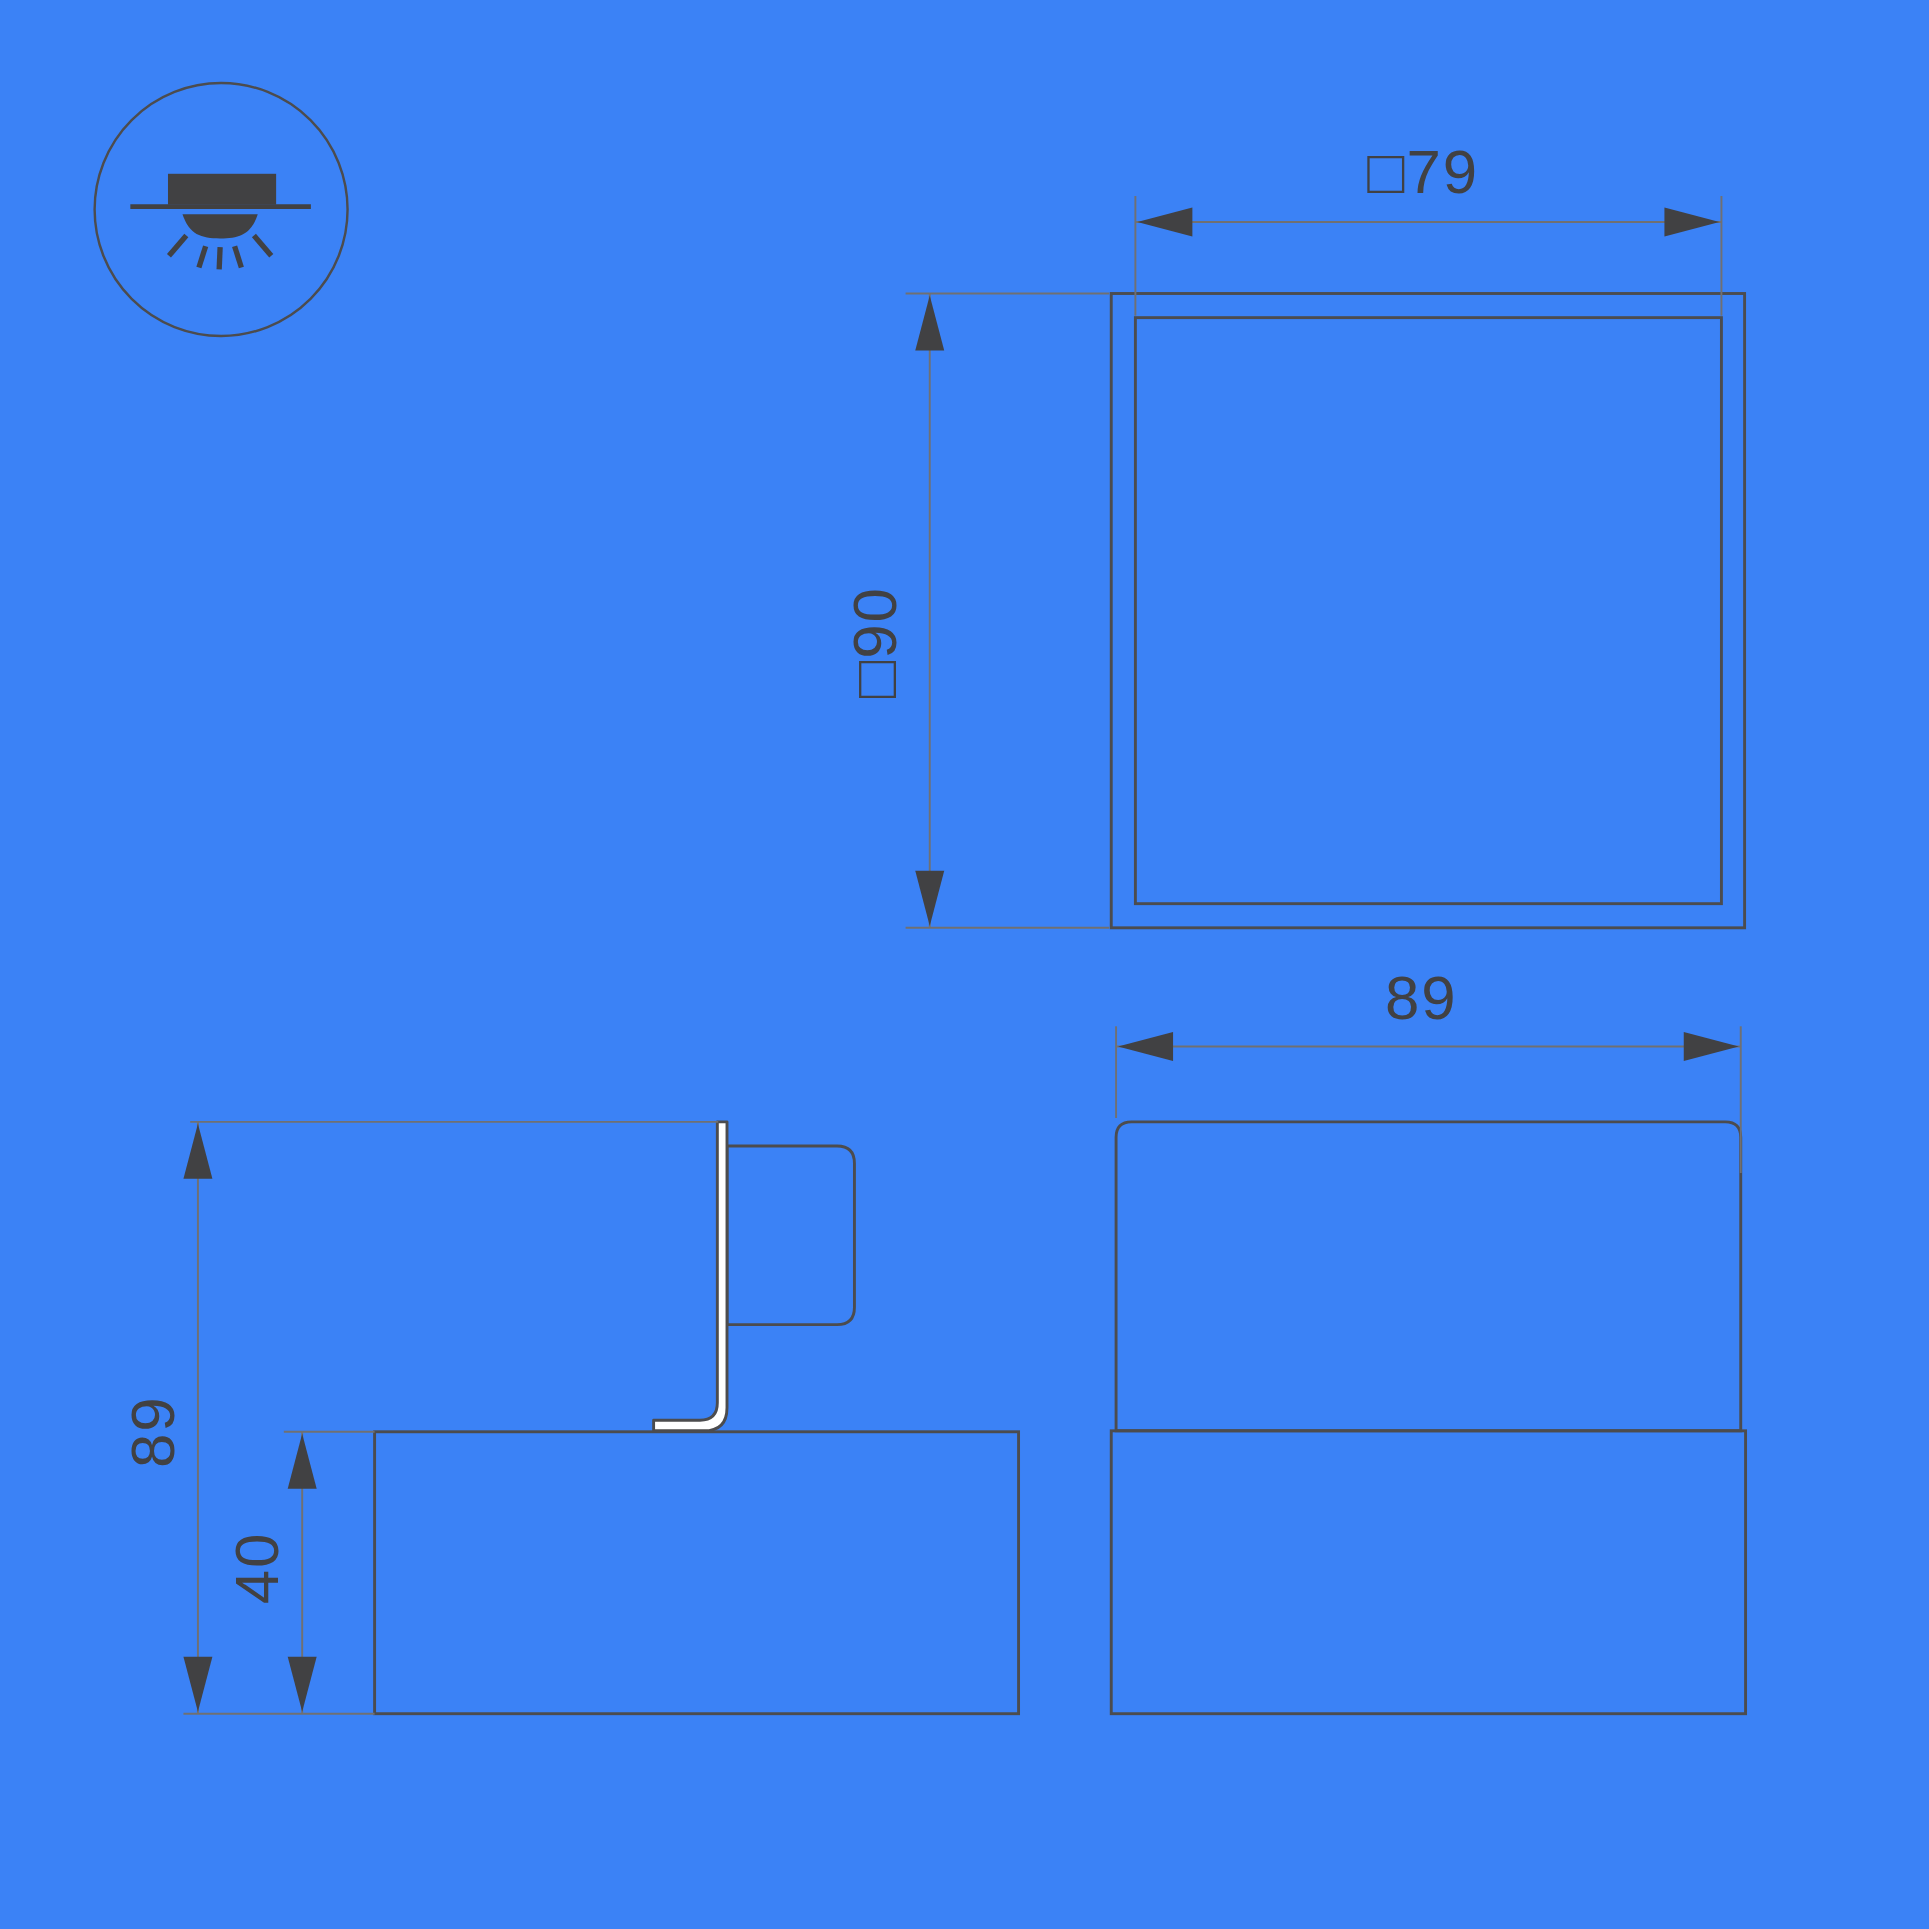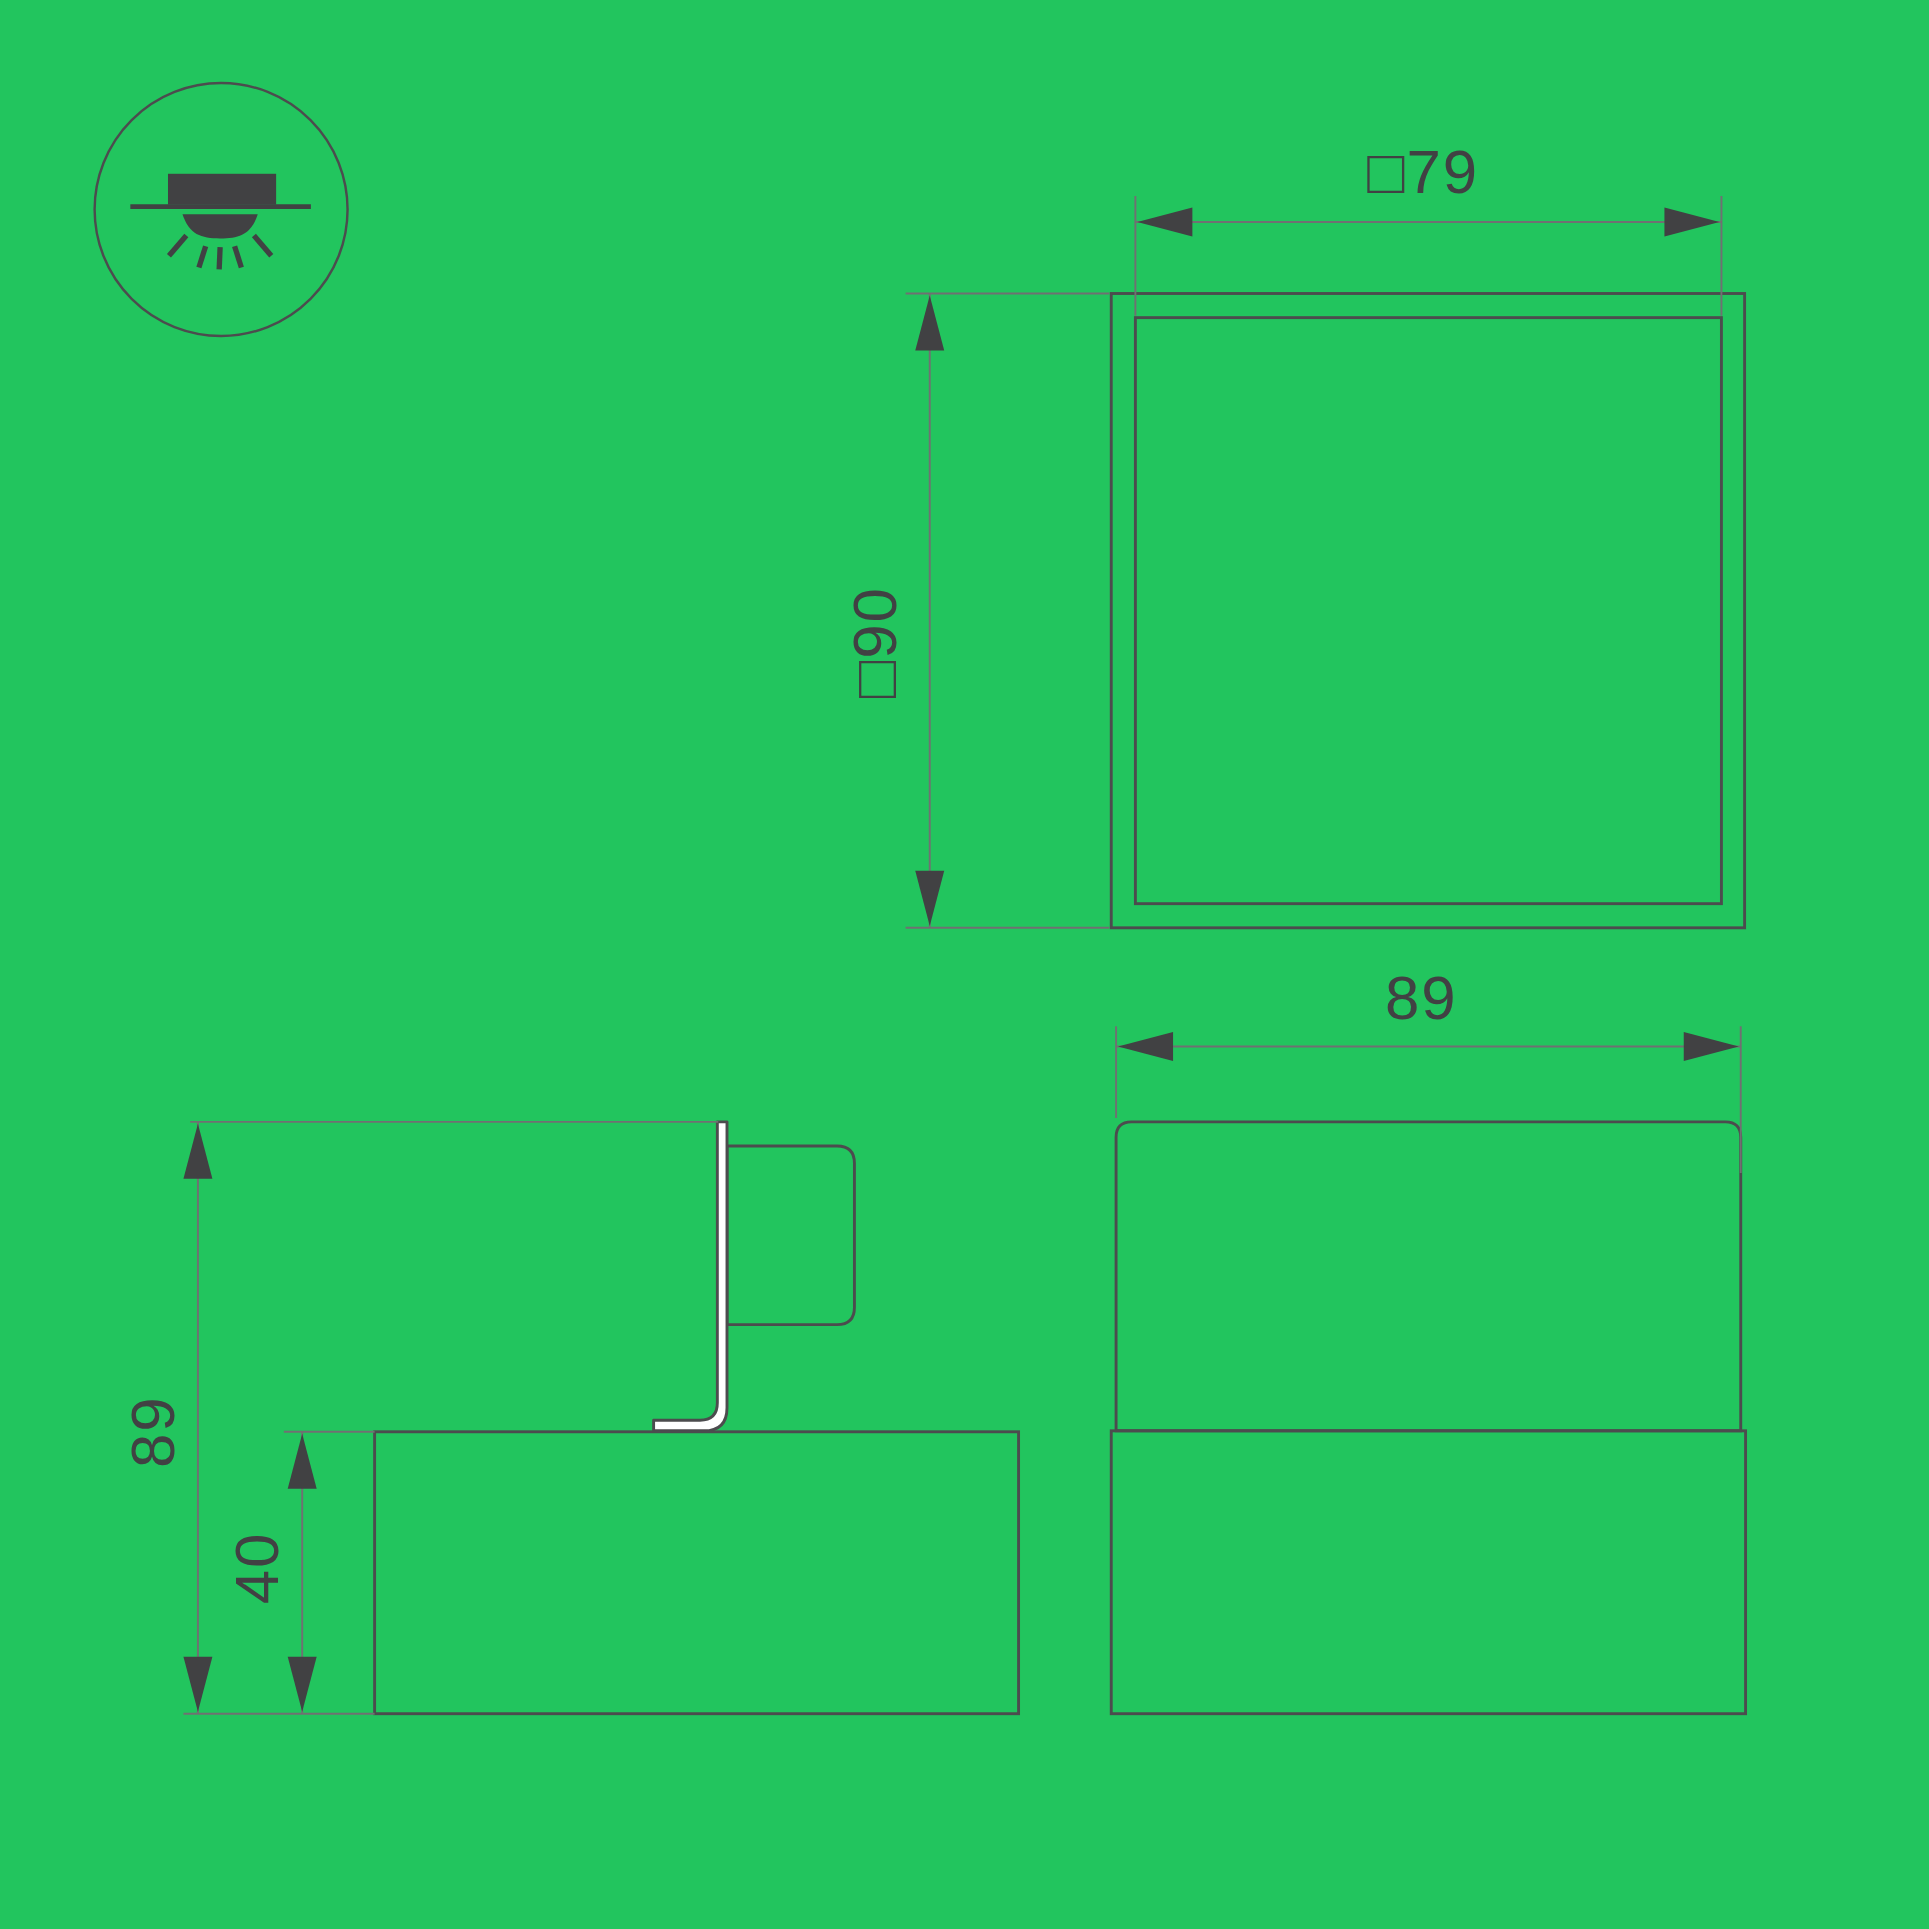--- a/index.html
+++ b/index.html
@@ -7,21 +7,21 @@
     padding: 0;
     background: #ffffff;
     width: 1929px;
     height: 1929px;
     overflow: hidden;
   }
   .stage {
     position: relative;
     width: 1929px;
     height: 1929px;
-    background: #22c55e;
+    background: #3b82f6;
     text-align: center;
   }
   svg { display: block; }
   .dim-text {
     font-family: "Liberation Sans", sans-serif;
     font-size: 64px;
     font-weight: 400;
     letter-spacing: 2px;
     fill: #414143;
   }

